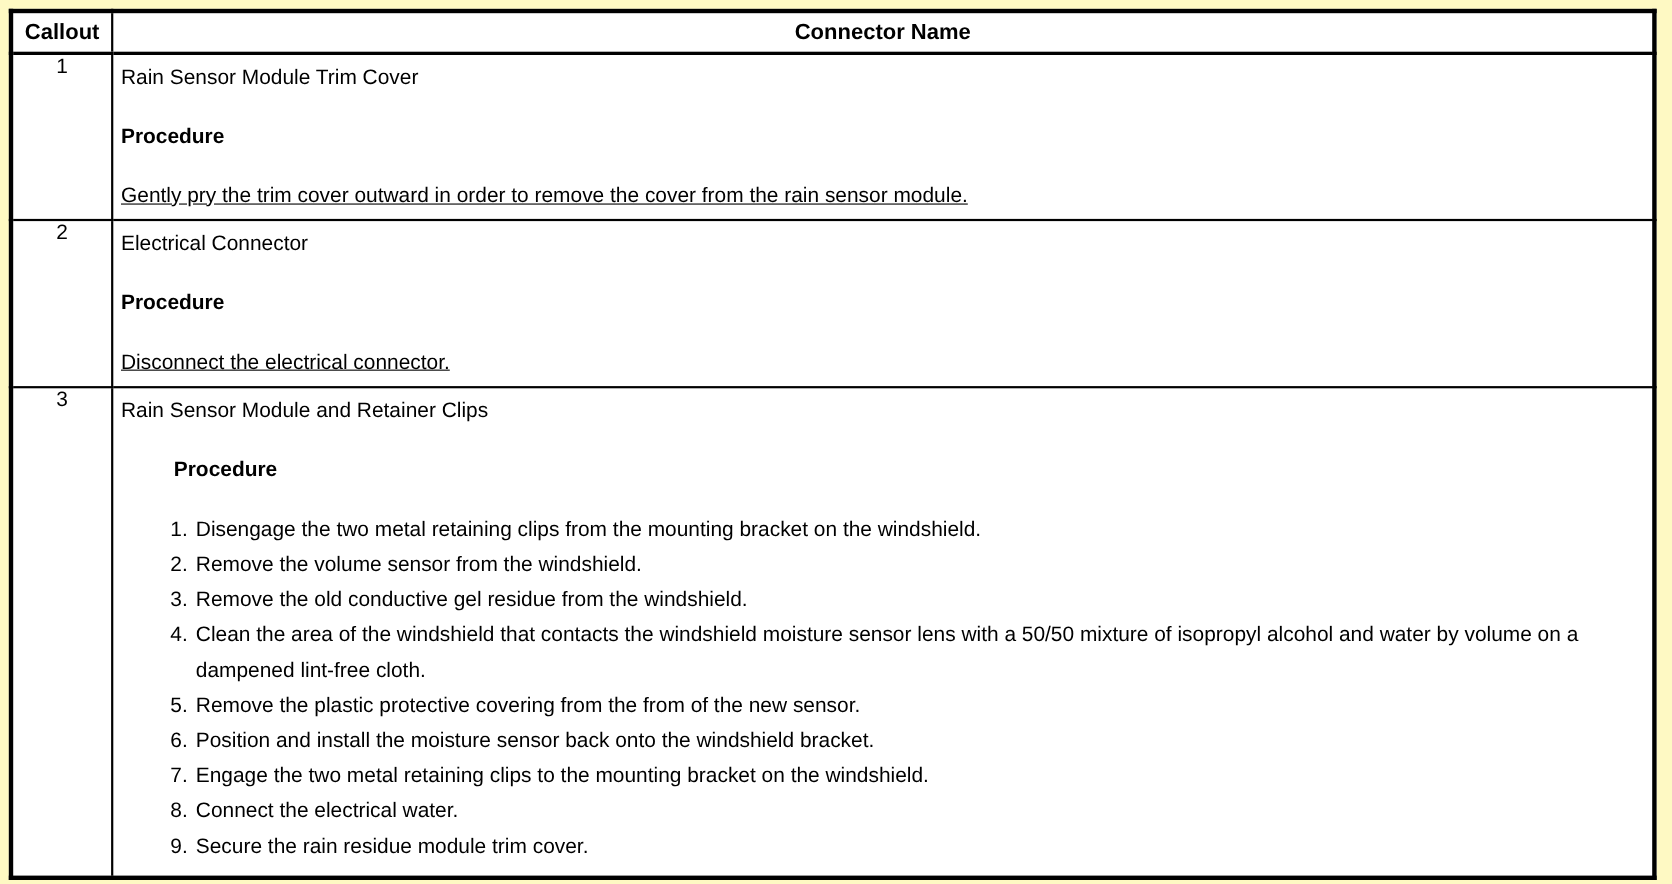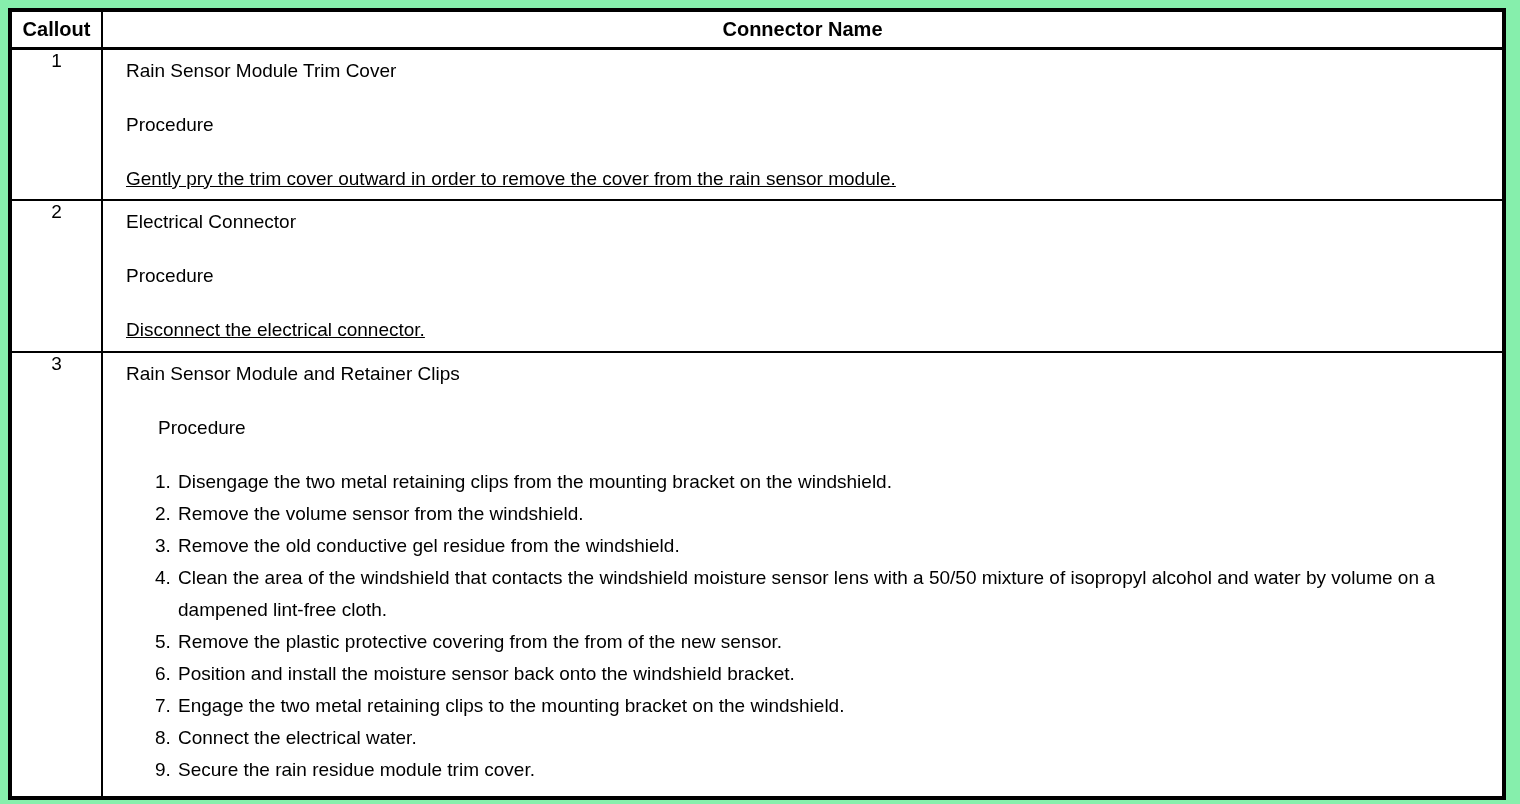--- a/index.html
+++ b/index.html
@@ -7,21 +7,21 @@
     padding: 0;
     background: #ffffff;
     font-family: "Liberation Sans", "DejaVu Sans", sans-serif;
     color: #000000;
   }
   .page {
     width: 1520px;
     height: 804px;
     box-sizing: border-box;
     padding: 8px 14px 6px 8px;
-    background: #86efac;
+    background: #fef9c3;
     overflow: hidden;
   }
   table.component-table {
     border-collapse: collapse;
     width: 1498px;
     table-layout: fixed;
     background: #ffffff;
   }
   table.component-table col.col-callout { width: 92px; }
   table.component-table th,
@@ -48,24 +48,24 @@
   }
   td.content-cell {
     padding: 5px 10px 4px 7px;
     font-size: 19px;
     line-height: 32px;
   }
   tr.row-1 { height: 152px; }
   tr.row-2 { height: 152px; }
   tr.row-3 { height: 446px; }
   td.content-cell p {
-    margin: 0 0 22px 16px;
+    margin: 0 0 22px 0;
   }
   td.content-cell p:last-child { margin-bottom: 0; text-decoration: underline; }
-  .bold { font-weight: normal; }
+  .bold { font-weight: bold; }
   .indented { margin-left: 48px !important; }
   ol.steps {
     margin: 0;
     padding: 0 0 0 66px;
     list-style-position: outside;
   }
   ol.steps li {
     margin: 0;
     padding-left: 2px;
   }

